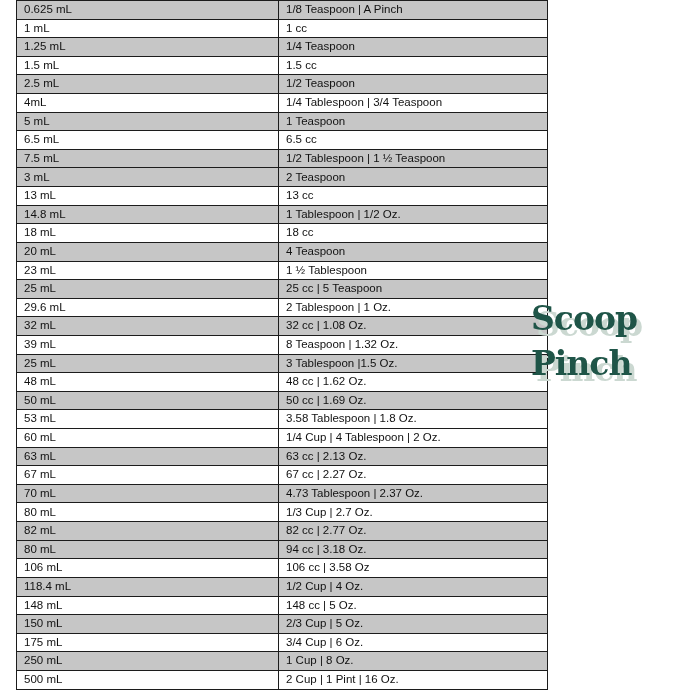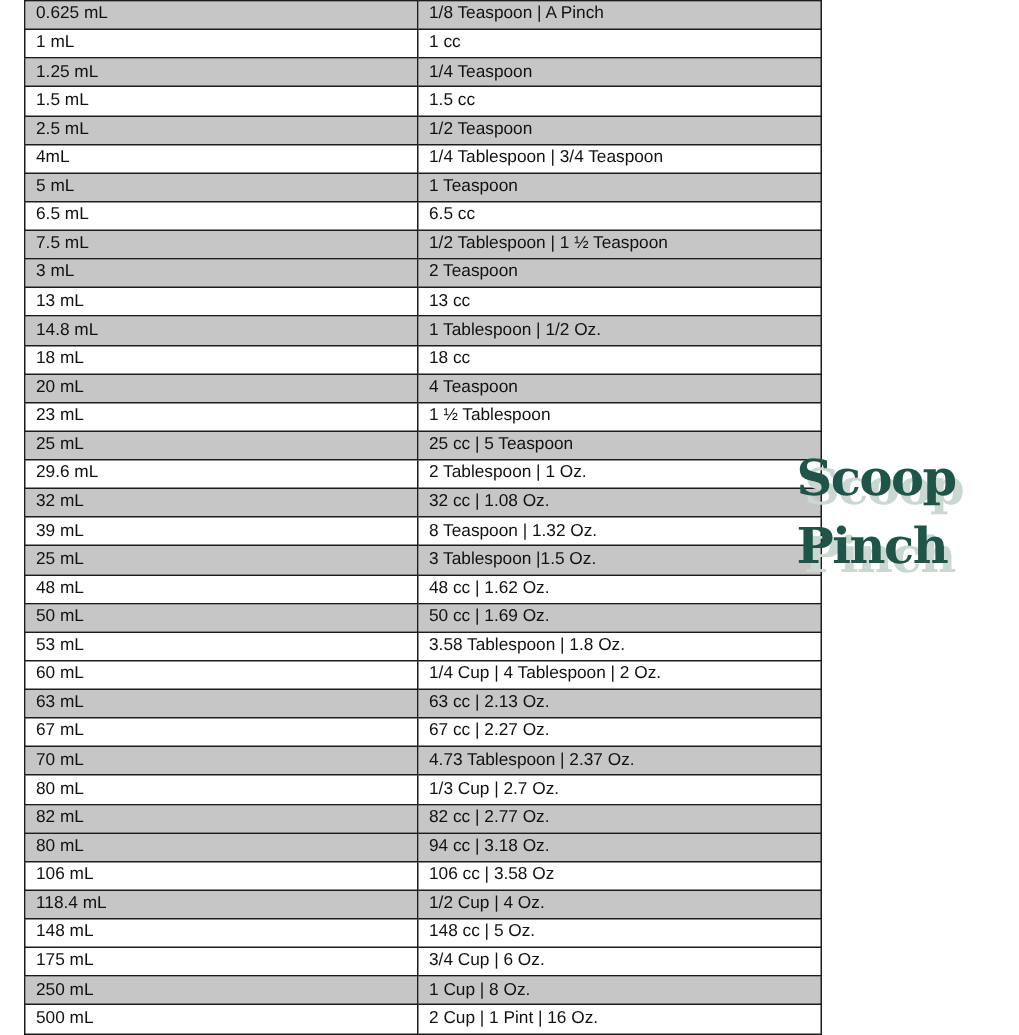--- a/index.html
+++ b/index.html
@@ -189,20 +189,24 @@
       <td class="col-eq">106 cc | 3.58 Oz</td>
     </tr>
         <tr class="shaded">
       <td class="col-ml">118.4 mL</td>
       <td class="col-eq">1/2 Cup | 4 Oz.</td>
     </tr>
         <tr>
       <td class="col-ml">148 mL</td>
       <td class="col-eq">148 cc | 5 Oz.</td>
     </tr>
+        <tr class="shaded">
+      <td class="col-ml">150 mL</td>
+      <td class="col-eq">2/3 Cup | 5 Oz.</td>
+    </tr>
         <tr>
       <td class="col-ml">175 mL</td>
       <td class="col-eq">3/4 Cup | 6 Oz.</td>
     </tr>
         <tr class="shaded">
       <td class="col-ml">250 mL</td>
       <td class="col-eq">1 Cup | 8 Oz.</td>
     </tr>
         <tr>
       <td class="col-ml">500 mL</td>

